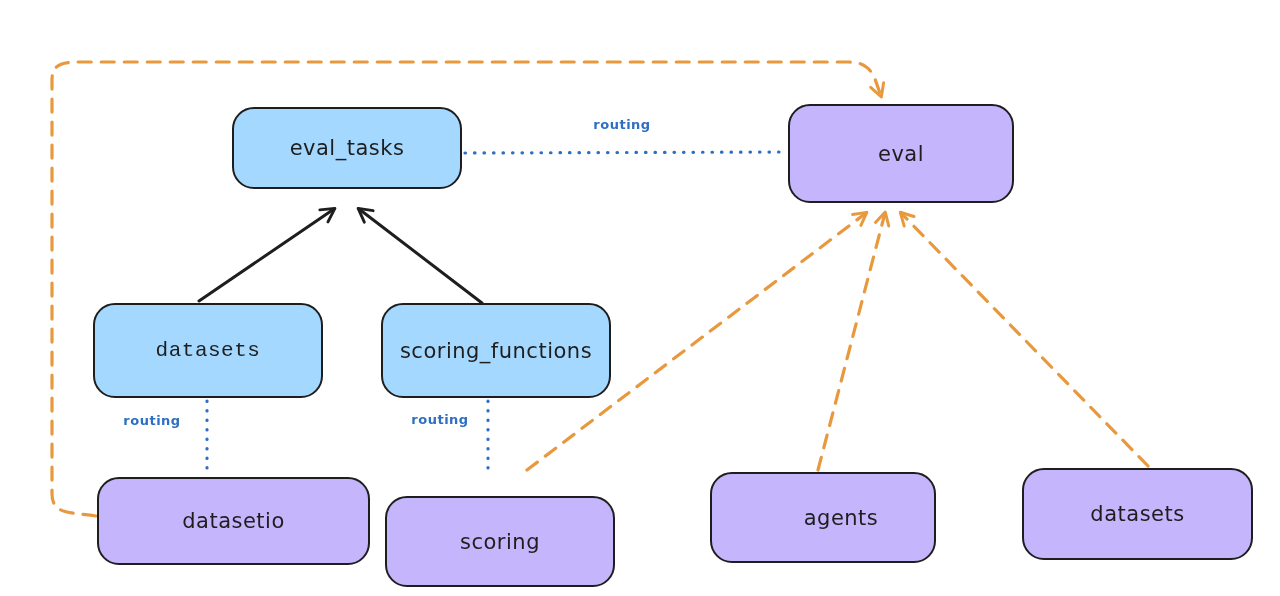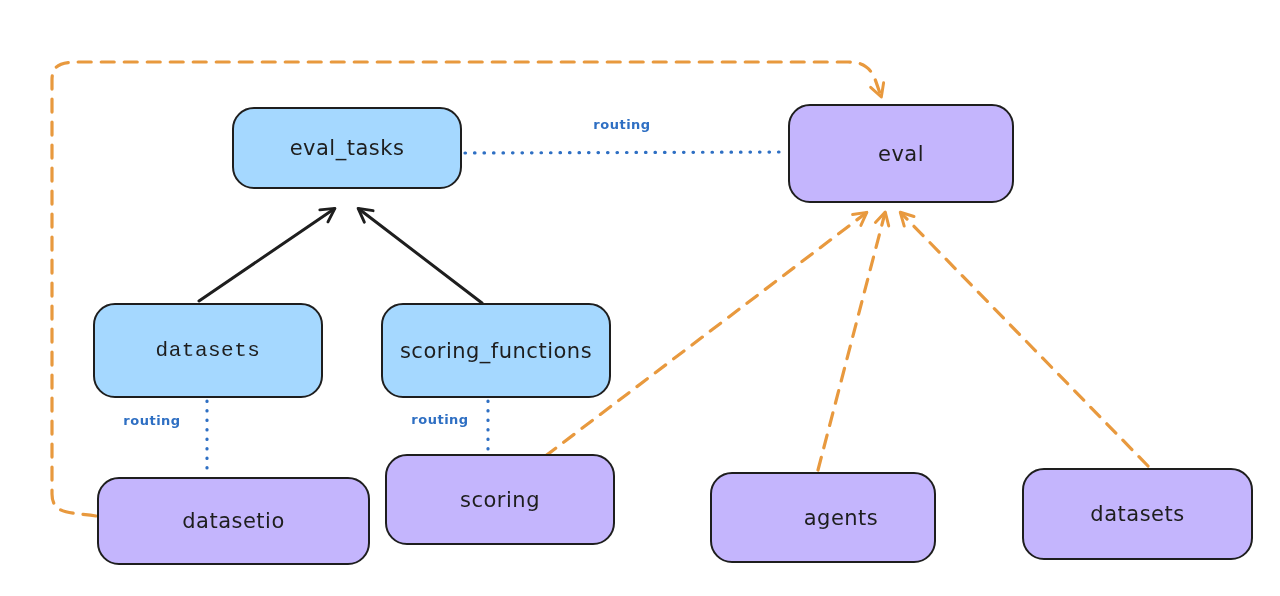--- a/index.html
+++ b/index.html
@@ -35,21 +35,21 @@
     font-weight: 500;
   }
   .node-blue  { background: #a5d8ff; }
   .node-green { background: #c4b5fd; }
 
   #node-eval_tasks        { left: 232px;  top: 107px; width: 230px; height: 82px; }
   #node-eval              { left: 788px;  top: 104px; width: 226px; height: 99px; }
   #node-datasets          { left: 93px;   top: 303px; width: 230px; height: 95px; font-family: Liberation Mono, monospace; }
   #node-scoring_functions { left: 381px;  top: 303px; width: 230px; height: 95px; text-align: center; }
   #node-datasetio         { left: 97px;   top: 477px; width: 273px; height: 88px; }
-  #node-scoring           { left: 385px;  top: 454px; width: 230px; height: 91px; }
+  #node-scoring           { left: 385px;  top: 496px; width: 230px; height: 91px; }
   #node-agents            { left: 710px;  top: 472px; width: 226px; height: 91px; padding-left: 36px; }
   #node-inference         { left: 1022px; top: 468px; width: 231px; height: 92px; }
 
   .routing-label {
     position: absolute;
     color: #2e6fc3;
     font-size: 13px;
     font-weight: 700;
     letter-spacing: 0.5px;
   }

